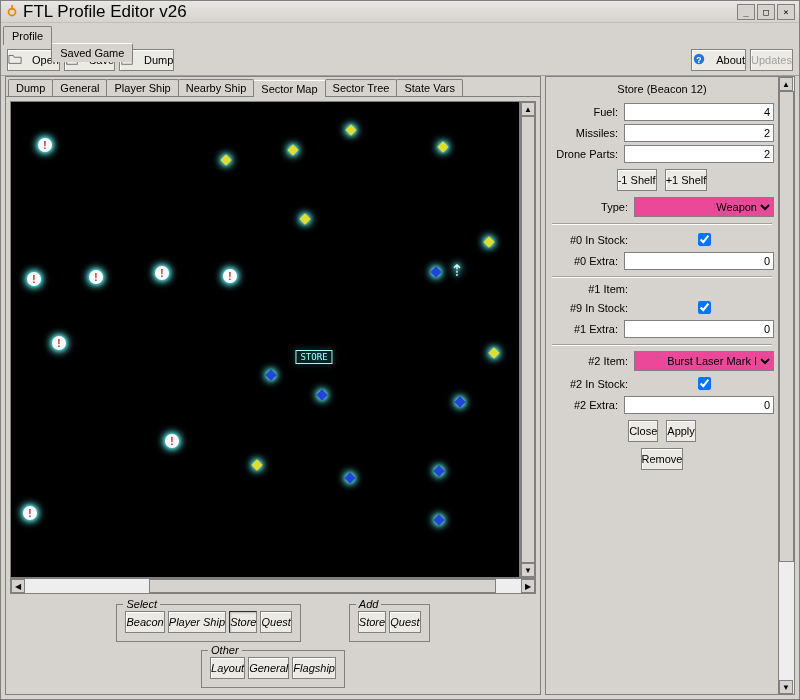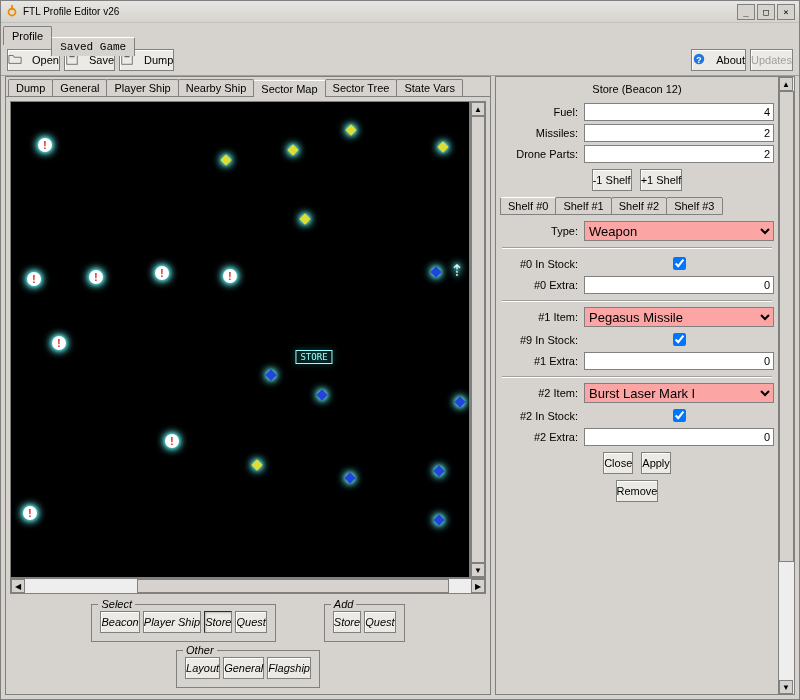--- a/index.html
+++ b/index.html
@@ -24,21 +24,21 @@
     background: linear-gradient(to bottom, #e8e6e2, #d6d3ce);
     display: flex;
     align-items: center;
     padding: 0 4px;
     border-bottom: 1px solid #bfbfbf;
   }
   .titlebar-icon {
     width: 14px; height: 14px; margin-right: 4px;
     display: inline-flex; align-items: center; justify-content: center;
   }
-  .titlebar-title { flex: 1; font-size: 10px; }
+  .titlebar-title { flex: 1; font-size: 17px; }
   .titlebar-btns { display: flex; gap: 2px; }
   .titlebar-btn {
     width: 18px; height: 16px;
     border: 1px solid #808080;
     background: #d6d3ce;
     display: flex; align-items: center; justify-content: center;
     font-size: 9px; font-family: monospace;
   }
   .tabstrip {
     display: flex;
@@ -53,24 +53,23 @@
     border: 1px solid #808080;
     border-bottom: none;
     background: #d6d3ce;
     margin-right: -1px;
     border-radius: 2px 2px 0 0;
     cursor: default;
   }
   .tab.active {
     background: #d6d3ce;
     position: relative;
-    top: 11px;
+    top: 17px;
     border-top: 1px solid #fff;
     z-index: 2;
-    font-family: Liberation Mono, monospace;
   }
   .toolbar {
     display: flex;
     align-items: center;
     padding: 4px 6px;
     gap: 4px;
     border-bottom: 1px solid #a0a0a0;
   }
   .btn {
     height: 22px;
@@ -166,40 +165,41 @@
     display: inline-block;
   }
   .fieldset-legend {
     position: absolute;
     top: -7px; left: 6px;
     background: #d6d3ce;
     padding: 0 3px;
     font-size: 11px;
   }
   .side-panel {
-    width: 300px;
+    width: 250px;
     margin-left: 4px;
     border: 1px solid #808080;
     background: #d6d3ce;
     display: flex;
   }
   .side-inner { flex:1; padding: 6px 4px; overflow-y:auto; }
   .side-scroll { width:16px; background:#eee; border-left:1px solid #808080; display:flex; flex-direction:column;}
   .side-title { text-align:center; margin-bottom:8px; }
   .form-row {
     display:flex; align-items:center; margin: 3px 0;
   }
   .form-row label { width: 78px; text-align:right; margin-right:6px; }
   .form-row input[type=text] {
     flex:1; height:18px; border:1px solid #808080; padding:0 3px;
     font-family:inherit; font-size:11px; text-align:right;
   }
   .form-row select {
-    flex:1; height:20px; border:1px solid #808080; font-family:inherit; font-size:13px;
-    background:#fca5a5;
+    flex:1; height:20px; border:1px solid #808080; font-family:inherit; font-size:11px;
+    background:#ec4899;
+    text-align:right;
   }
   .form-row .chk { flex:1; text-align:center; }
   .sep { height:1px; background:#a0a0a0; margin:6px 2px; box-shadow:0 1px 0 #fff; }
   .shelf-tabs { display:flex; margin:4px 0 6px 0; }
   .shelf-tab {
     padding:2px 7px; border:1px solid #808080; margin-right:-1px;
     border-radius:2px 2px 0 0; background:#d6d3ce;
   }
   .shelf-tab.active { border-top:1px solid #fff; position:relative; z-index:2;}
   .btnrow { display:flex; justify-content:center; gap:8px; margin:6px 0; }
@@ -415,26 +415,20 @@
         <div class="form-row">
           <label>Drone Parts:</label>
           <input type="text" value="2" style="">
         </div>
 
         <div class="btnrow">
           <div class="btn">-1 Shelf</div>
           <div class="btn">+1 Shelf</div>
         </div>
 
-        <div class="shelf-tabs">
-          <div class="shelf-tab active">Shelf #0</div>
-          <div class="shelf-tab">Shelf #1</div>
-          <div class="shelf-tab">Shelf #2</div>
-          <div class="shelf-tab">Shelf #3</div>
-        </div>
 
         <div class="form-row">
           <label>Type:</label>
           <select><option>Weapon</option></select>
         </div>
 
         <div class="sep"></div>
 
         <div class="form-row">
           <label>#0 In Stock:</label>
@@ -442,21 +436,20 @@
         </div>
         <div class="form-row">
           <label>#0 Extra:</label>
           <input type="text" value="0" style="">
         </div>
 
         <div class="sep"></div>
 
         <div class="form-row">
           <label>#1 Item:</label>
-          <select><option>Pegasus Missile</option></select>
         </div>
         <div class="form-row">
           <label>#9 In Stock:</label>
           <div class="chk"><input type="checkbox" checked="" style=""></div>
         </div>
         <div class="form-row">
           <label>#1 Extra:</label>
           <input type="text" value="0" style="">
         </div>
 

